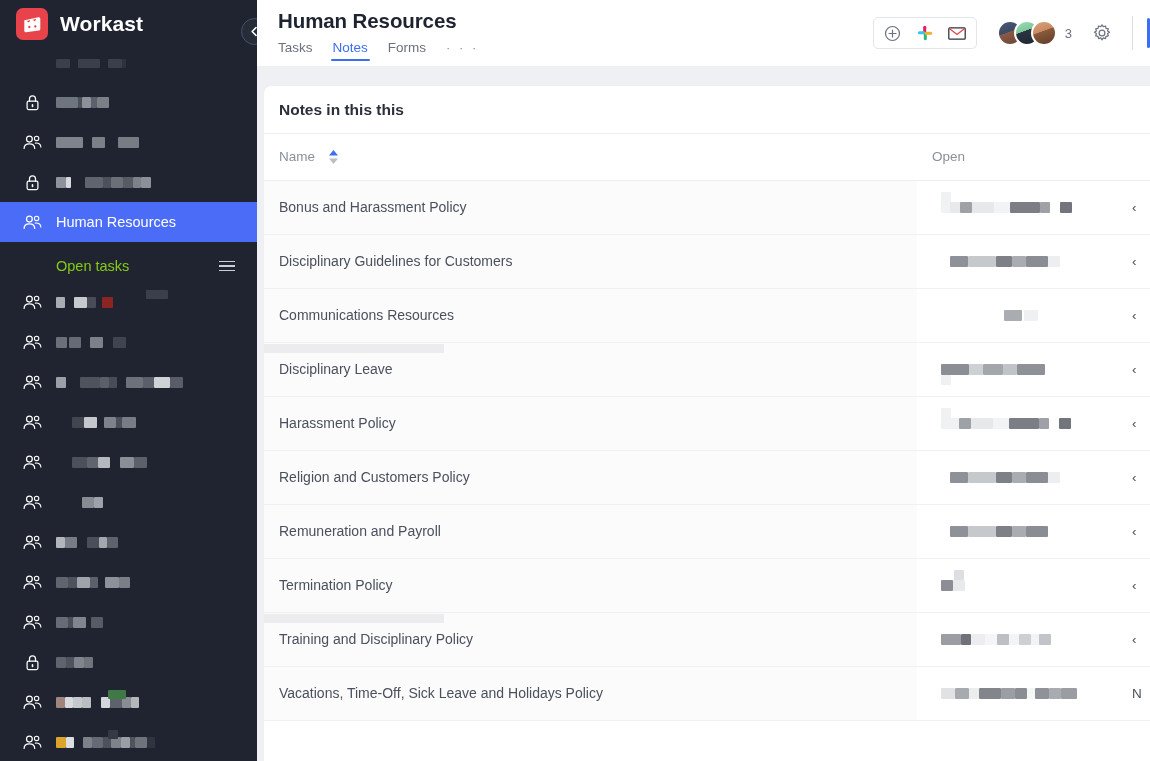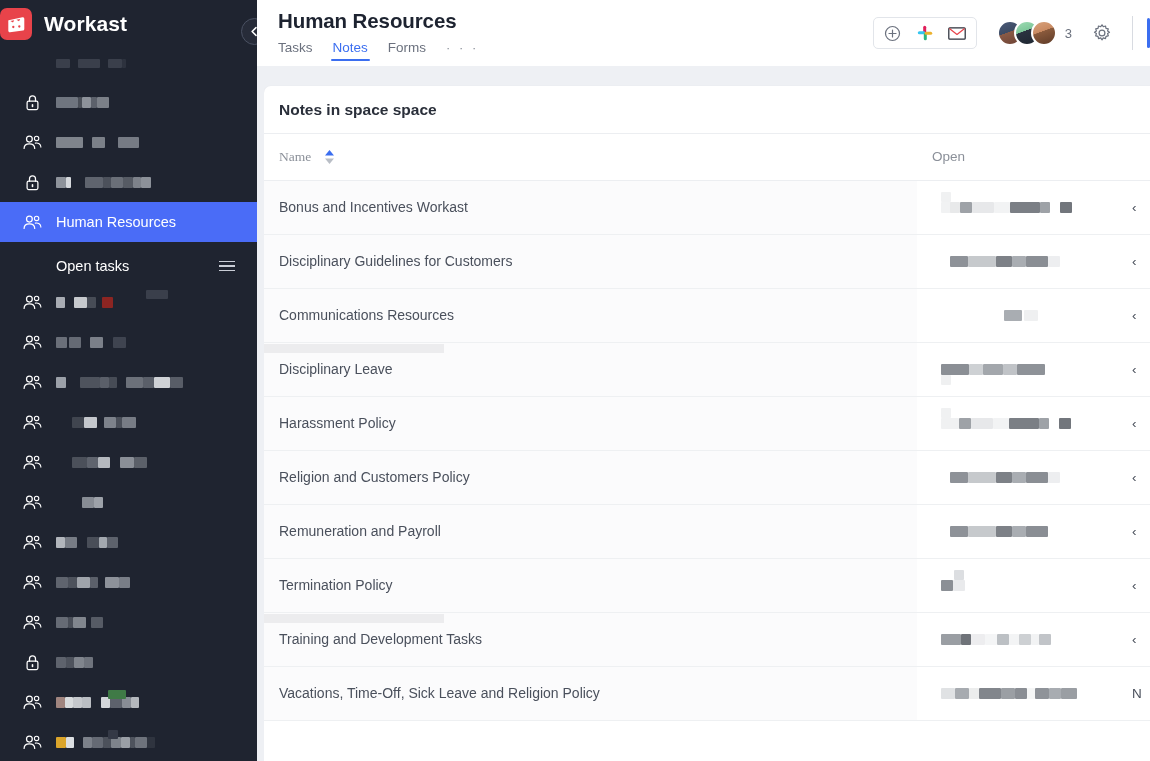--- a/index.html
+++ b/index.html
@@ -28,20 +28,21 @@
     min-width: 257px;
     height: 761px;
     background: #1f2430;
     overflow: hidden;
   }
 
   .sidebar-head {
     height: 48px;
     display: flex;
     align-items: center;
+    padding-left: 16px;
     gap: 12px;
     text-align: center;
   }
 
   .logo-mark {
     width: 32px;
     height: 32px;
     border-radius: 7px;
     background: #e8434a;
     display: flex;
@@ -117,21 +118,21 @@
     align-items: center;
     padding-left: 56px;
   }
 
   .section-head {
     height: 40px;
     display: flex;
     align-items: center;
     justify-content: space-between;
     padding: 8px 22px 0 56px;
-    color: #ffffff;
+    color: #84cc16;
     font-size: 14.5px;
   }
   .hamburger { display: flex; flex-direction: column; gap: 3px; cursor: pointer; }
   .hamburger i { display: block; width: 16px; height: 1.6px; background: #c9cdd6; }
 
   
   .main {
     position: relative;
     flex: 1;
     height: 761px;
@@ -270,21 +271,21 @@
     height: 46px;
     text-align: left;
     font-size: 13.5px;
     font-weight: normal;
     color: #8b9099;
     padding-left: 15px;
     vertical-align: middle;
     border-bottom: 1px solid #eceef1;
     background: #ffffff;
   }
-  .th-inner { display: flex; align-items: center; gap: 14px; font-family: Liberation Serif, serif; }
+  .th-inner { display: flex; align-items: center; gap: 14px; }
 
   .sort-ico { display: inline-flex; flex-direction: column; gap: 1.5px; cursor: pointer; }
 
   .tbl td {
     height: 54px;
     padding-left: 15px;
     font-size: 14px;
     color: #4a505c;
     border-bottom: 1px solid #eef0f2;
     vertical-align: middle;
@@ -715,21 +716,21 @@
 
         <div class="topbar-divider"></div>
         <div class="blue-edge"></div>
       </div>
     </header>
 
     <div class="content">
       <div class="card">
 
         <div class="card-head">
-          <span class="card-title">Notes in space space</span>
+          <span class="card-title">Notes in this this</span>
         </div>
 
         <table class="tbl">
           <colgroup>
             <col class="c-name">
               <col class="c-owner">
               <col class="c-third">
           </colgroup>
           <thead>
             <tr>
@@ -747,21 +748,21 @@
                 </span>
               </th>
               <th class="td-owner">
                 <span>Open</span>
               </th>
               <th class="td-third"></th>
             </tr>
           </thead>
           <tbody id="tbl-body">
               <tr>
-                <td><span class="note-name">Bonus and Incentives Workast</span></td>
+                <td><span class="note-name">Bonus and Harassment Policy</span></td>
                 <td class="td-owner">
                   <div class="owner-cell">
                     <span class="redact" style="left: 9px; top: 13px; width: 18px; height: 11px; background: rgb(241, 242, 243);"></span>
                     <span class="redact" style="left: 18px; top: 13px; width: 10px; height: 11px; background: rgb(232, 233, 234);"></span>
                     <span class="redact" style="left: 28px; top: 13px; width: 12px; height: 11px; background: rgb(158, 162, 167);"></span>
                     <span class="redact" style="left: 40px; top: 13px; width: 22px; height: 11px; background: rgb(231, 232, 234);"></span>
                     <span class="redact" style="left: 62px; top: 13px; width: 16px; height: 11px; background: rgb(242, 243, 244);"></span>
                     <span class="redact" style="left: 78px; top: 13px; width: 30px; height: 11px; background: rgb(123, 127, 133);"></span>
                     <span class="redact" style="left: 108px; top: 13px; width: 10px; height: 11px; background: rgb(158, 162, 167);"></span>
                     <span class="redact" style="left: 128px; top: 13px; width: 12px; height: 11px; background: rgb(114, 118, 124);"></span>
@@ -856,38 +857,38 @@
                 <td class="td-owner">
                   <div class="owner-cell">
                     <span class="redact" style="left: 9px; top: 13px; width: 12px; height: 11px; background: rgb(139, 143, 149);"></span>
                     <span class="redact" style="left: 21px; top: 13px; width: 12px; height: 11px; background: rgb(233, 234, 236);"></span>
                     <span class="redact" style="left: 22px; top: 3px; width: 10px; height: 10px; background: rgb(220, 222, 225);"></span>
                   </div>
                 </td>
                 <td class="td-third third-cell"><span class="third-clip">‹</span></td>
               </tr>
               <tr>
-                <td><span class="note-name">Training and Development Tasks</span></td>
+                <td><span class="note-name">Training and Disciplinary Policy</span></td>
                 <td class="td-owner">
                   <div class="owner-cell">
                     <span class="redact" style="left: 9px; top: 13px; width: 20px; height: 11px; background: rgb(154, 158, 163);"></span>
                     <span class="redact" style="left: 29px; top: 13px; width: 10px; height: 11px; background: rgb(111, 115, 121);"></span>
                     <span class="redact" style="left: 39px; top: 13px; width: 14px; height: 11px; background: rgb(237, 237, 239);"></span>
                     <span class="redact" style="left: 53px; top: 13px; width: 12px; height: 11px; background: rgb(244, 245, 246);"></span>
                     <span class="redact" style="left: 65px; top: 13px; width: 12px; height: 11px; background: rgb(188, 192, 196);"></span>
                     <span class="redact" style="left: 77px; top: 13px; width: 10px; height: 11px; background: rgb(243, 244, 245);"></span>
                     <span class="redact" style="left: 87px; top: 13px; width: 12px; height: 11px; background: rgb(205, 208, 211);"></span>
                     <span class="redact" style="left: 99px; top: 13px; width: 8px; height: 11px; background: rgb(242, 243, 244);"></span>
                     <span class="redact" style="left: 107px; top: 13px; width: 12px; height: 11px; background: rgb(193, 196, 200);"></span>
                   </div>
                 </td>
                 <td class="td-third third-cell"><span class="third-clip">‹</span></td>
               </tr>
               <tr>
-                <td><span class="note-name">Vacations, Time-Off, Sick Leave and Religion Policy</span></td>
+                <td><span class="note-name">Vacations, Time-Off, Sick Leave and Holidays Policy</span></td>
                 <td class="td-owner">
                   <div class="owner-cell">
                     <span class="redact" style="left: 9px; top: 13px; width: 14px; height: 11px; background: rgb(224, 226, 228);"></span>
                     <span class="redact" style="left: 23px; top: 13px; width: 14px; height: 11px; background: rgb(167, 171, 176);"></span>
                     <span class="redact" style="left: 37px; top: 13px; width: 10px; height: 11px; background: rgb(236, 237, 237);"></span>
                     <span class="redact" style="left: 47px; top: 13px; width: 22px; height: 11px; background: rgb(130, 134, 140);"></span>
                     <span class="redact" style="left: 69px; top: 13px; width: 14px; height: 11px; background: rgb(155, 159, 164);"></span>
                     <span class="redact" style="left: 83px; top: 13px; width: 12px; height: 11px; background: rgb(138, 142, 148);"></span>
                     <span class="redact" style="left: 95px; top: 13px; width: 8px; height: 11px; background: rgb(245, 246, 246);"></span>
                     <span class="redact" style="left: 103px; top: 13px; width: 14px; height: 11px; background: rgb(143, 147, 153);"></span>

